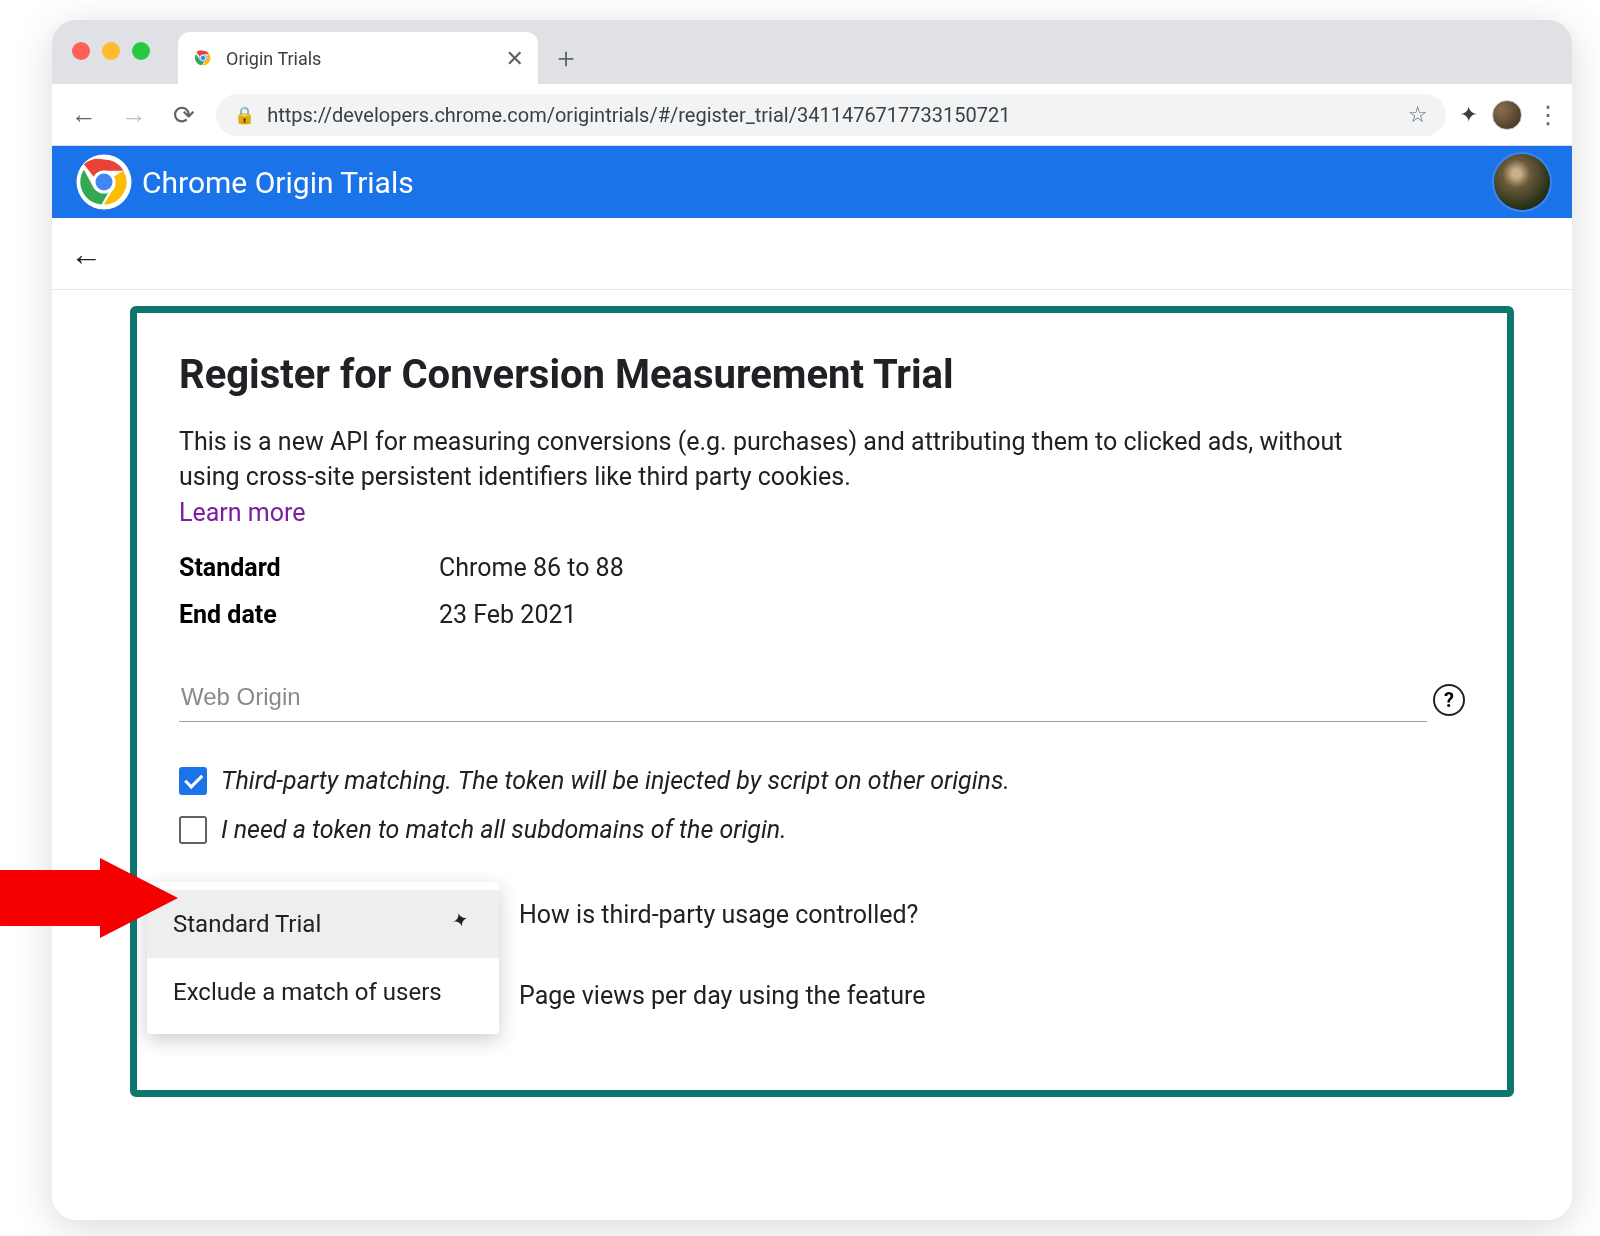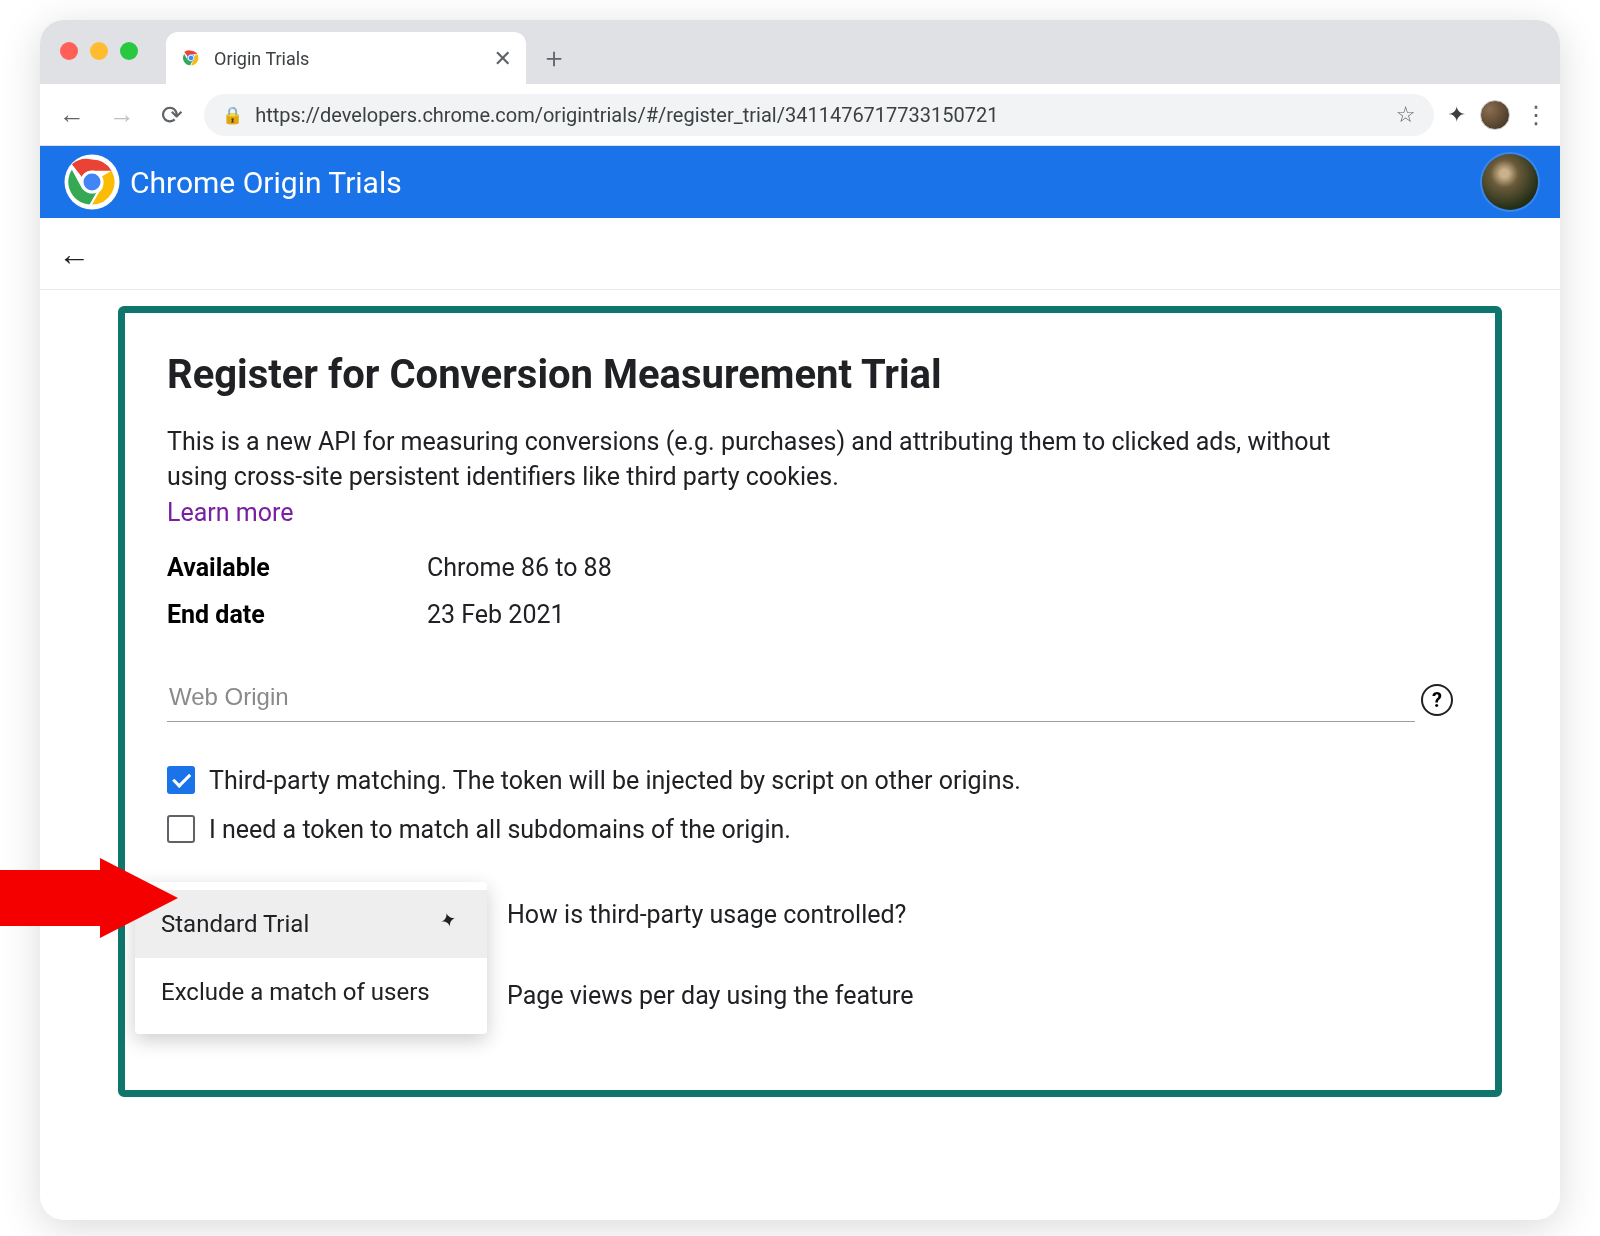--- a/index.html
+++ b/index.html
@@ -6,21 +6,21 @@
   body {
     font-family: -apple-system, BlinkMacSystemFont, "Segoe UI", Roboto, Arial, sans-serif;
     background: #fff;
     width: 1600px;
     height: 1236px;
     position: relative;
     overflow: hidden;
   }
   .canvas {
     position: absolute;
-    left: 40px;
+    left: 52px;
     top: 20px;
     width: 1520px;
     height: 1200px;
     background: #fff;
     border-radius: 24px;
     box-shadow: 0 8px 40px rgba(0,0,0,0.15);
     overflow: hidden;
   }
   
   .titlebar {
@@ -172,24 +172,25 @@
     outline:none;
   }
   .text-input::placeholder { color:#8a8a8a; }
   .help-ico {
     width:32px;height:32px;border:2.5px solid #202124;border-radius:50%;
     display:flex;align-items:center;justify-content:center;
     font-weight:700;font-size:20px;
   }
 
   .check-row {
-    display:flex; align-items:flex-start; gap: 14px;
+    display:flex; align-items:flex-end; gap: 14px;
     margin-top: 44px;
     font-size: 25px;
     color:#202124;
+    font-style:italic;
   }
   .check-row + .check-row { margin-top: 20px; }
   .cbox {
     width:28px;height:28px;border-radius:3px;flex-shrink:0;
     display:flex;align-items:center;justify-content:center;
   }
   .cbox.checked { background:#1a73e8; }
   .cbox.checked::after {
     content:""; width:7px;height:14px;
     border-right:3px solid #fff;border-bottom:3px solid #fff;
@@ -300,21 +301,21 @@
     <div class="back-arrow">←</div>
   </div>
 
   <div class="card">
     <h1>Register for Conversion Measurement Trial</h1>
     <p class="desc">This is a new API for measuring conversions (e.g. purchases) and attributing them to clicked ads, without using cross-site persistent identifiers like third party cookies.</p>
     <a href="#" class="learn">Learn more</a>
 
     <div class="meta">
       <div class="meta-row">
-        <div class="meta-label">Available</div>
+        <div class="meta-label">Standard</div>
         <div class="meta-val">Chrome 86 to 88</div>
       </div>
       <div class="meta-row">
         <div class="meta-label">End date</div>
         <div class="meta-val">23 Feb 2021</div>
       </div>
     </div>
 
     <div class="field-row">
       <input class="text-input" type="text" placeholder="Web Origin" style="">

